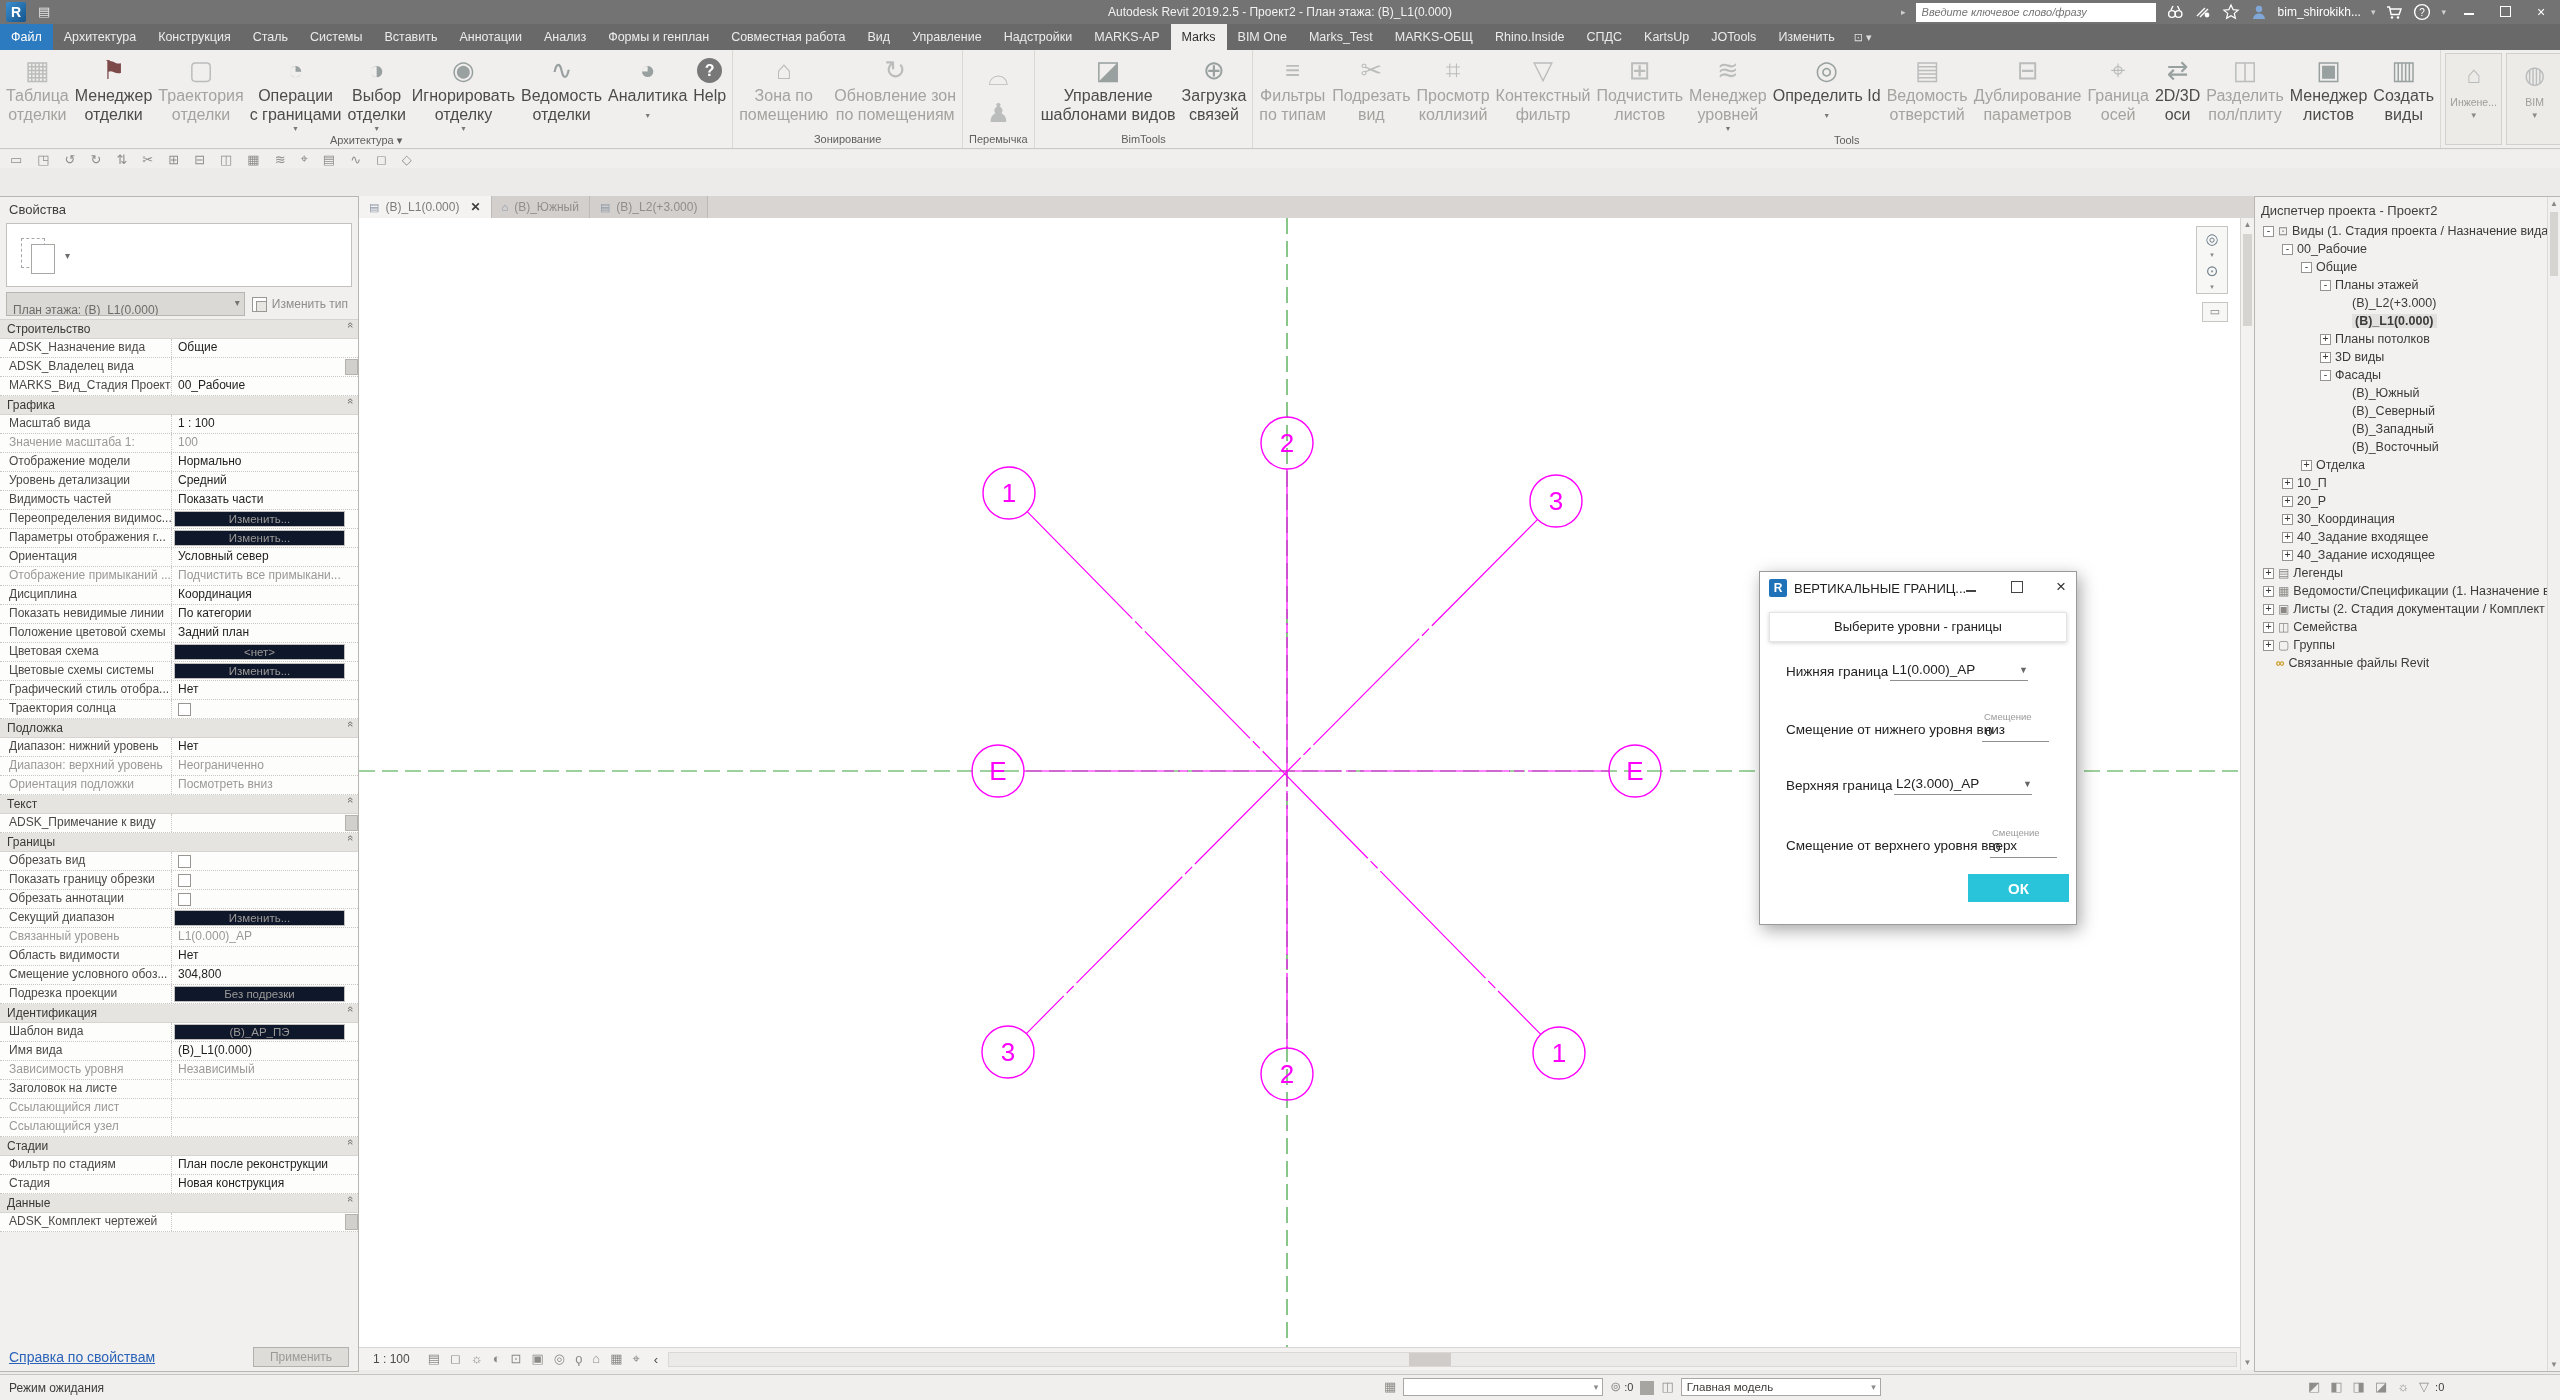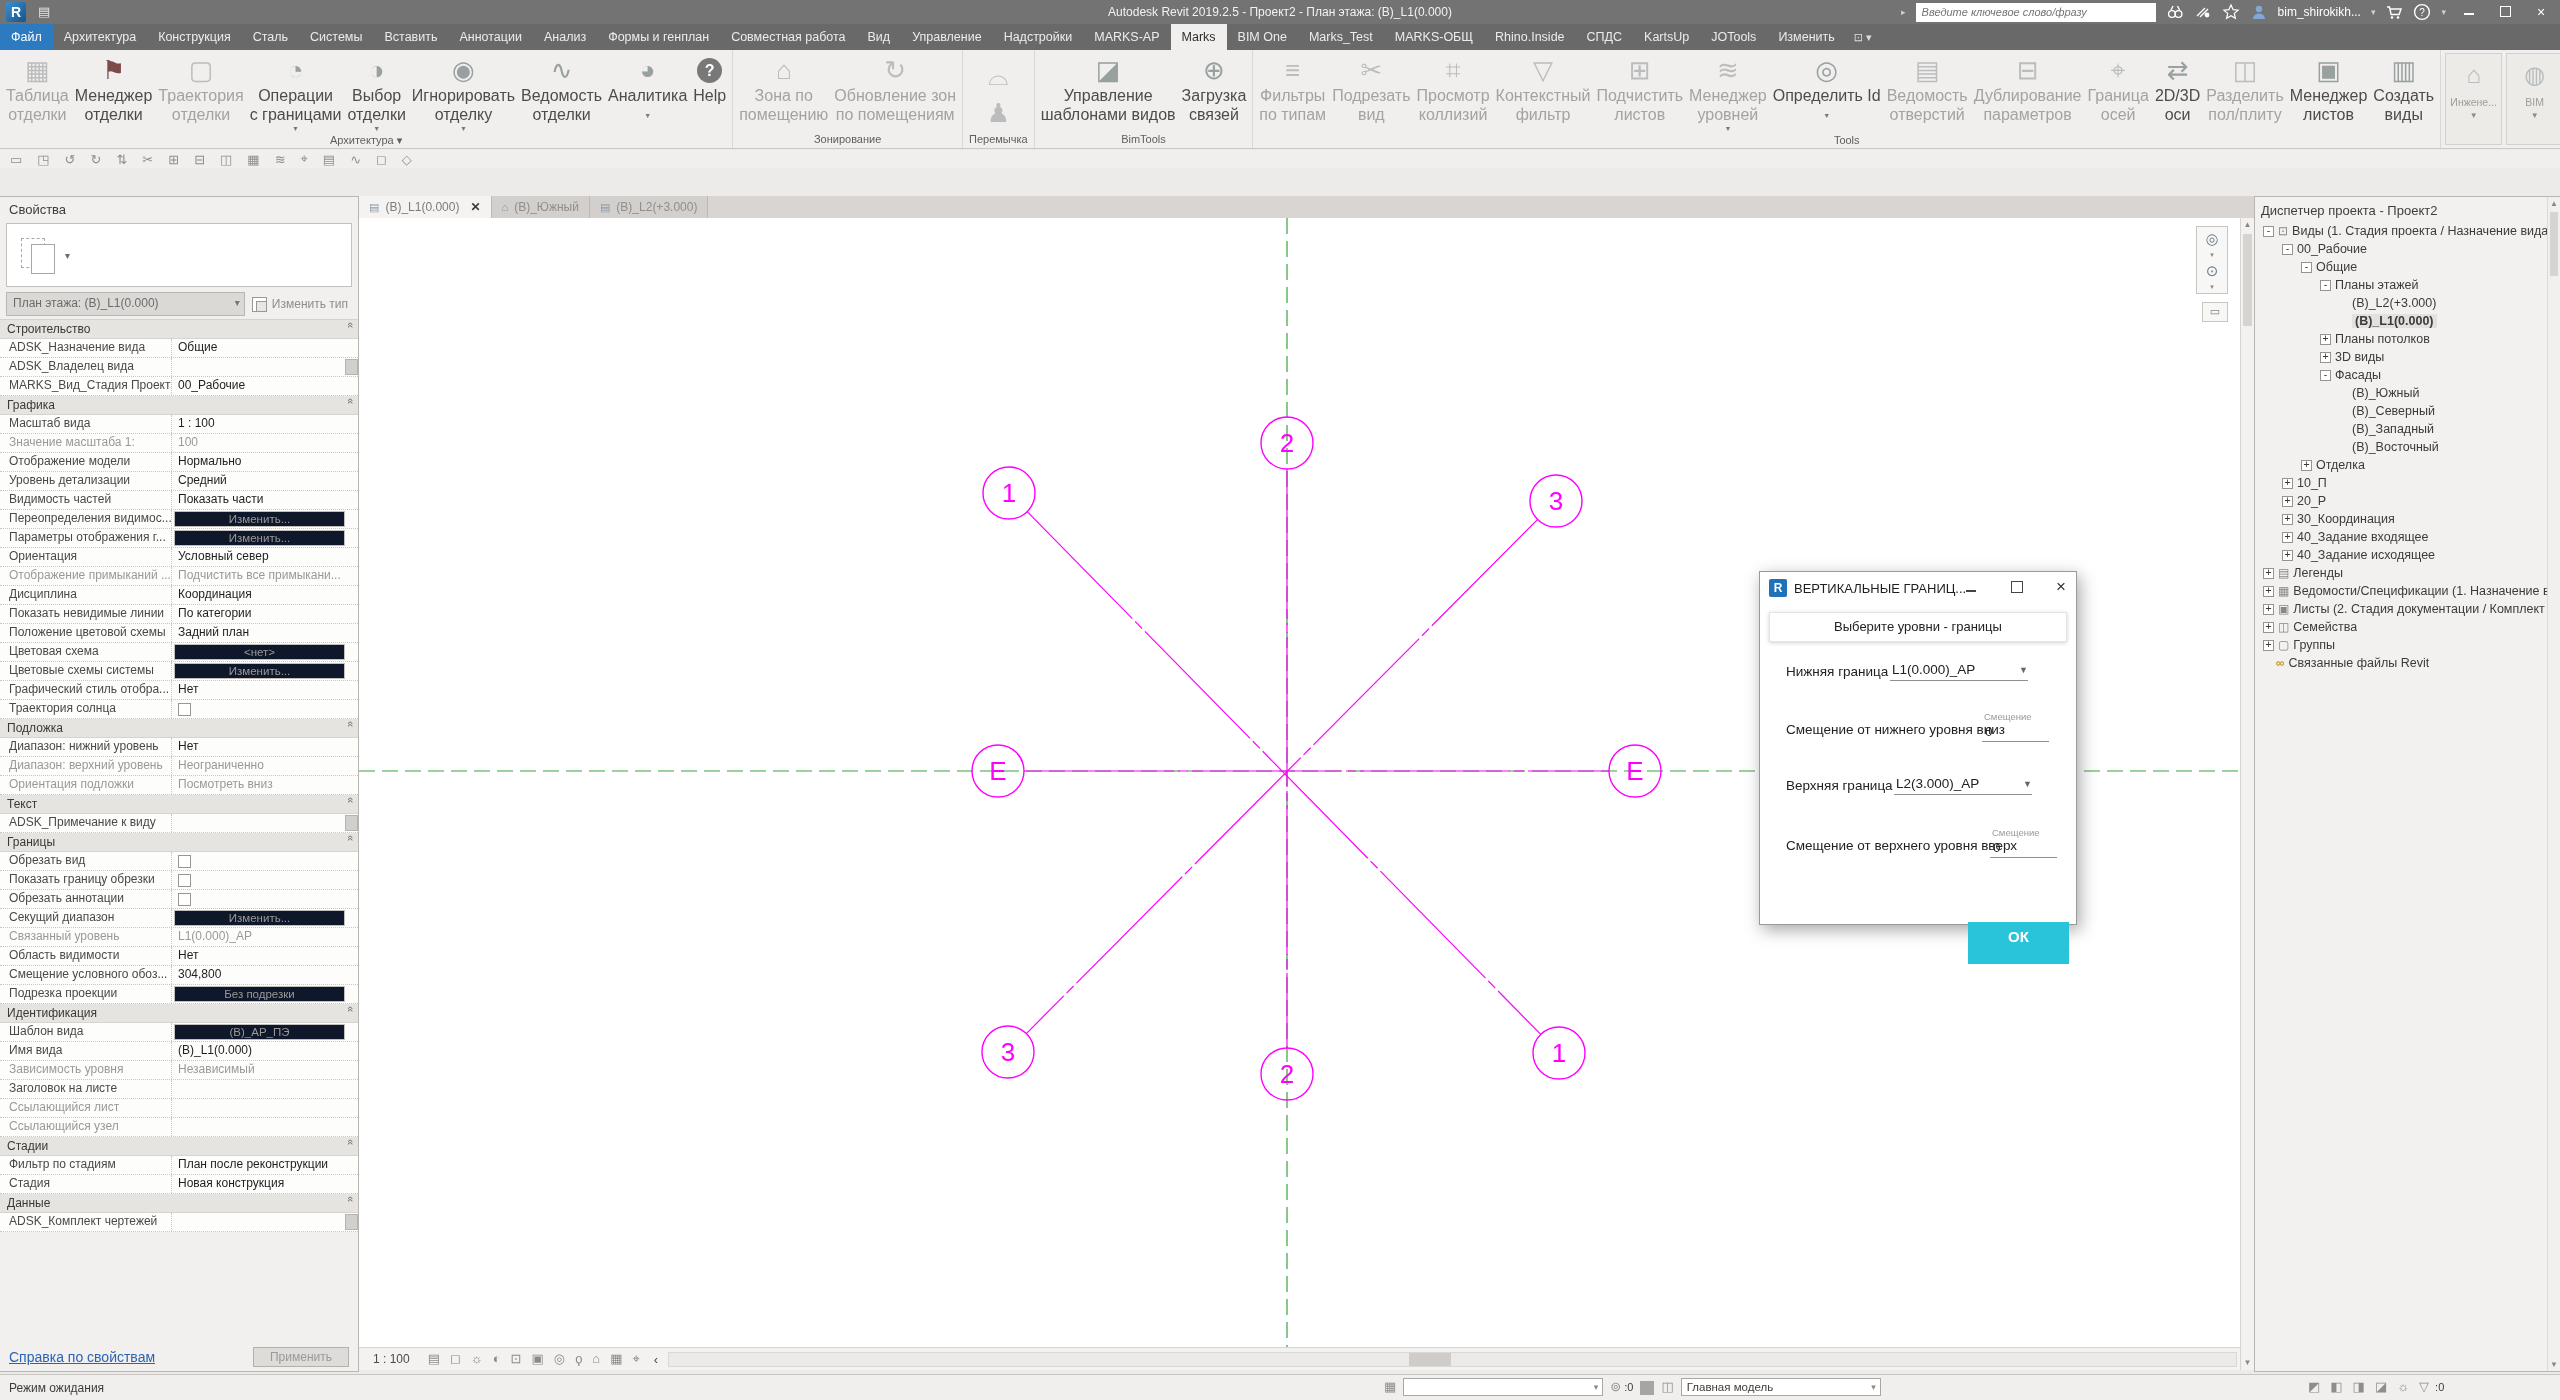--- a/index.html
+++ b/index.html
@@ -58,21 +58,21 @@
       border-top:1px solid #b9b6b2;border-right:1px solid #b9b6b2;border-bottom:1px solid #b9b6b2;box-sizing:border-box;}
   .props-title{height:23px;font-size:13px;color:#3f3d3b;padding:5px 0 0 9px;box-sizing:border-box;}
   .type-selector{margin:3px 6px 0;height:62px;background:#fff;border:1px solid #c3c0bd;display:flex;position:relative;}
   .thumb{width:58px;position:relative;}
   .thumb .r1{position:absolute;left:14px;top:14px;width:22px;height:28px;border:1px dashed #a9a7a4;background:#fff;}
   .thumb .r2{position:absolute;left:24px;top:20px;width:22px;height:28px;border:1px solid #a9a7a4;background:#fff;}
   .type-text{flex:1;padding:10px 4px;color:#a7a5a2;font-size:12.5px;line-height:1.6;}
   .dd-arrow{width:16px;color:#6e6c6a;font-size:10px;padding-top:26px;}
   .selector-row{margin:5px 6px 3px;display:flex;gap:7px;height:24px;align-items:center;}
   .combo{flex:1;background:#dbd9d6;border:1px solid #b7b4b1;color:#6e6c6a;font-size:12px;
-      padding:3px 18px 3px 6px;position:relative;white-space:nowrap;overflow:hidden;box-sizing:border-box;height:24px;}
+      padding:10px 18px 3px 6px;position:relative;white-space:nowrap;overflow:hidden;box-sizing:border-box;height:24px;}
   .combo .arrow{position:absolute;right:4px;top:4px;font-size:10px;color:#77756f;}
   .edit-type{display:flex;gap:5px;color:#8f8d8a;font-size:12px;align-items:center;flex:none;padding-right:4px;}
   .et-icon{width:13px;height:13px;border:1px solid #9a9895;position:relative;background:#fff;}
   .et-icon:before{content:"";position:absolute;left:3px;top:3px;width:9px;height:9px;border:1px solid #9a9895;background:#e8e6e3;}
   #props-grid{margin-top:2px;font-size:12px;border-top:1px solid #d4d1ce;}
   .psec{height:18px;background:#e6e4e1;color:#3b3937;padding-left:7px;line-height:18px;display:flex;
       justify-content:space-between;border-bottom:1px solid #d6d3d0;font-size:12px;}
   .chev{padding-right:8px;color:#6b6967;font-size:11px;display:inline-block;transform:rotate(90deg);}
   .prow{display:flex;height:18px;line-height:17px;border-bottom:1px dotted #c9c7c4;background:#fdfdfc;}
   .prow .pl{width:172px;padding-left:9px;color:#4b4947;border-right:1px dotted #c9c7c4;overflow:hidden;
@@ -148,22 +148,22 @@
   .dlg-close{position:absolute;left:290px;top:5px;width:22px;height:20px;text-align:center;font-size:17px;color:#333;}
   .dlg-header{position:absolute;left:9px;top:40px;right:9px;height:28px;border:1px solid #e4e4e4;
       box-shadow:0 1px 4px rgba(0,0,0,.18);text-align:center;line-height:28px;font-size:13px;color:#222;background:#fff;}
   .dlg-label{position:absolute;font-size:13.5px;color:#222;white-space:nowrap;}
   .dlg-combo{position:absolute;border-bottom:1px solid #8f8f8f;font-size:13.5px;color:#222;
       padding:0 18px 3px 2px;min-width:100px;}
   .dlg-combo .arrow{position:absolute;right:0;top:3px;color:#666;font-size:9px;}
   .dlg-cap{position:absolute;font-size:9.5px;color:#9a9a9a;}
   .dlg-val{position:absolute;border-bottom:1px solid #8f8f8f;width:64px;font-size:13.5px;color:#222;
       padding:0 0 2px 3px;}
-  .dlg-ok{position:absolute;left:208px;top:302px;width:101px;height:42px;background:#29c4da;color:#fff;
-      font-weight:bold;font-size:15px;text-align:center;line-height:30px;margin-top:48px;}
+  .dlg-ok{position:absolute;left:208px;top:302px;width:101px;height:28px;background:#29c4da;color:#fff;
+      font-weight:bold;font-size:15px;text-align:center;line-height:30px;}
   
   #statusbar{position:absolute;left:0;top:1374px;width:2560px;height:26px;background:#f0efed;
       border-top:1px solid #c8c5c1;font-size:12px;color:#3e3c3a;box-sizing:border-box;}
   .sb-left{position:absolute;left:9px;top:6px;}
   .sb-mid{position:absolute;left:1384px;top:3px;display:flex;gap:7px;align-items:center;}
   .sb-select{width:200px;height:18px;background:#fff;border:1px solid #a9a6a3;font-size:11.5px;color:#3e3c3a;
       padding:2px 16px 1px 5px;box-sizing:border-box;position:relative;white-space:nowrap;}
   .sb-select .arrow{position:absolute;right:4px;top:3px;color:#8a8a8a;font-size:9px;}
   .sb-ic{color:#8f8d8a;font-size:13px;line-height:18px;}
   .sb-dark{display:inline-block;width:14px;height:14px;background:#a7a5a2;margin-top:2px;}

